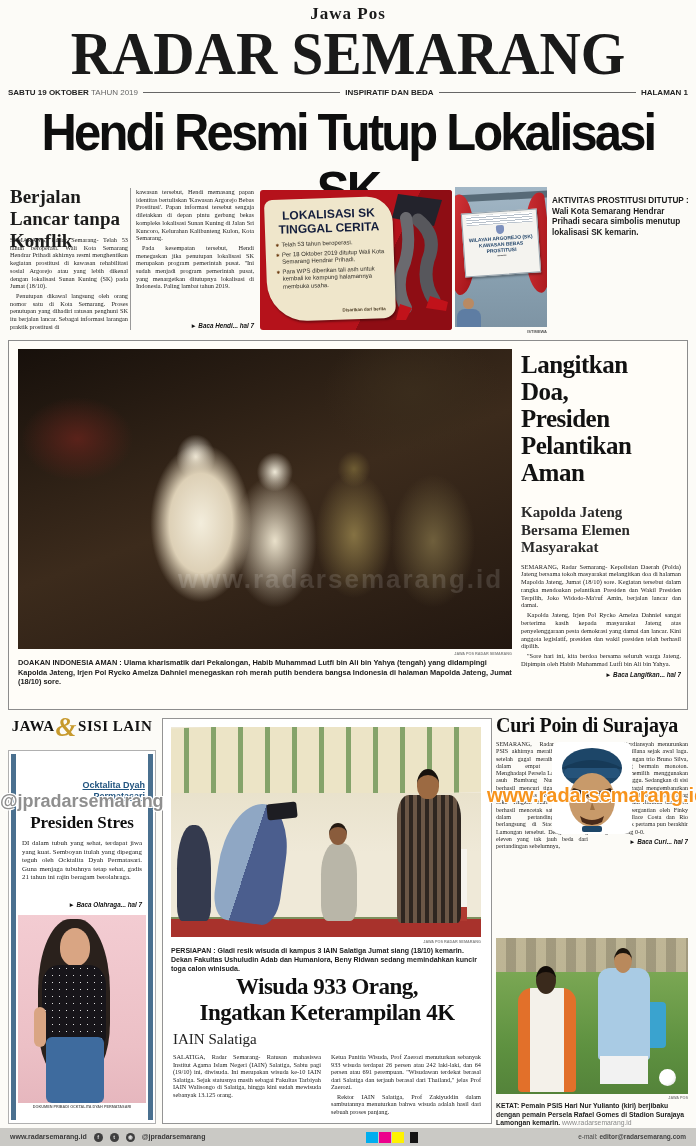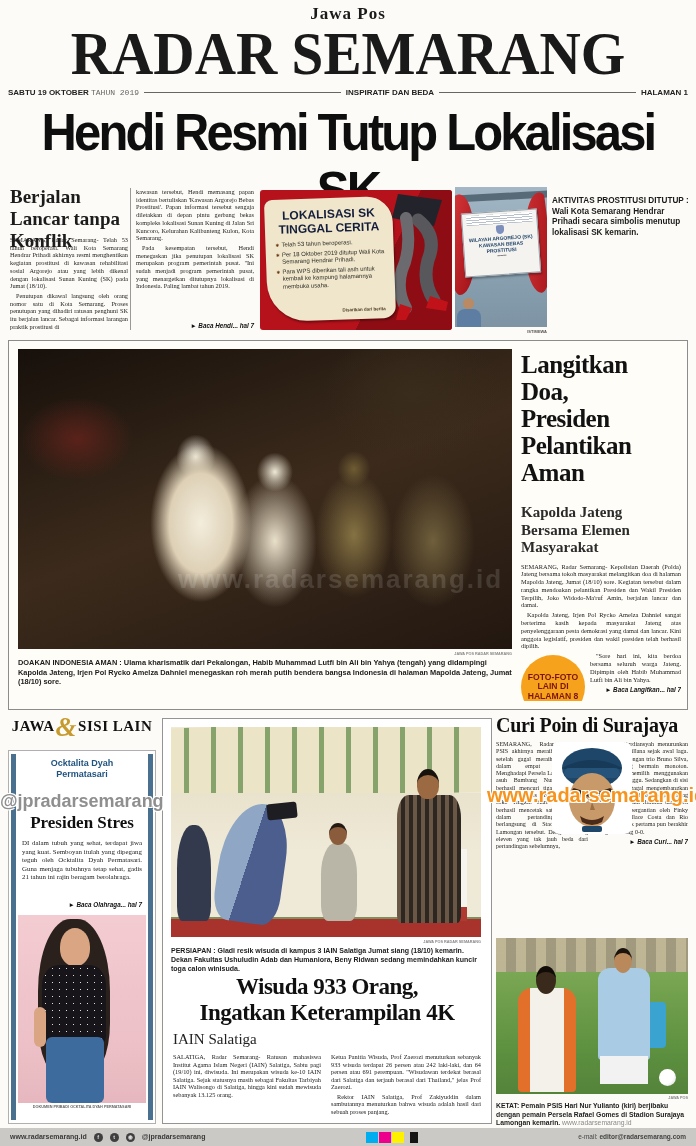--- a/index.html
+++ b/index.html
@@ -7,21 +7,21 @@
         font-family:"Liberation Serif",serif;color:#1a1a1a;}
   .abs{position:absolute;}
 
   
   .jawapos{top:5px;left:0;width:696px;text-align:center;font:bold 17px/18px "Liberation Serif",serif;letter-spacing:1px;}
   .brand{top:21px;left:0;width:696px;text-align:center;font:bold 55px/58px "Liberation Serif",serif;
          letter-spacing:0px;transform:scale(1.04,1.12);transform-origin:center top;}
   .dateline{top:88px;left:8px;width:680px;display:flex;align-items:center;gap:5px;
             font:bold 8px/9px "Liberation Sans",sans-serif;color:#222;}
   .dateline .rule{flex:1;border-top:1px solid #666;height:0;}
-  .dateline .lt{color:#666;font-weight:normal;font-family:Liberation Mono, monospace;}
+  .dateline .lt{color:#666;font-weight:normal;}
 
   
   .lead-headline{top:103px;left:4px;width:688px;text-align:center;
       font:bold 52px/58px "Liberation Sans",sans-serif;letter-spacing:-3px;color:#0e0e0e;
       transform:scaleX(.94);transform-origin:center;}
   .lead-sub{top:186px;left:10px;width:122px;font:bold 19px/22px "Liberation Serif",serif;color:#1c1c1c;}
   .body-txt{font:6.3px/7.7px "Liberation Serif",serif;text-align:justify;color:#222;}
   .body-txt p{margin:0 0 2px 0;text-indent:6px;}
   .body-txt p:first-child{text-indent:0;}
   .lead-colA{top:236px;left:10px;width:118px;height:98px;overflow:hidden;}
@@ -92,22 +92,22 @@
       font:bold 8.6px/9.6px "Liberation Sans",sans-serif;color:#7d150c;text-align:center;}
   .doa-jump{text-align:right;margin-top:3px;}
 
   
   .sosok-title{top:716px;left:6px;width:152px;display:flex;align-items:center;justify-content:center;
       font:bold 15px/18px "Liberation Serif",serif;letter-spacing:.5px;color:#111;}
   .sosok-amp{font:italic bold 27px/20px "Liberation Serif",serif;color:#c79a2d;margin:0 1px;position:relative;top:1px;}
   .sosok-card{top:750px;left:8px;width:146px;height:372px;border:1px solid #b0b0b0;background:#fff;overflow:visible;}
   .bluebar{position:absolute;top:3px;bottom:3px;width:5px;background:#4a708f;}
   .bluebar.l{left:2px;} .bluebar.r{right:2px;}
-  .sosok-name{position:absolute;top:7px;left:10px;right:10px;text-align:center;
-      font:bold 9px/11px "Liberation Sans",sans-serif;color:#21547f;}
+  .sosok-name{position:absolute;top:29px;left:10px;right:10px;text-align:right;
+      font:bold 9px/11px "Liberation Sans",sans-serif;color:#21547f;text-decoration:underline;}
   .wm-gray{position:absolute;font:bold 18px/20px "Liberation Sans",sans-serif;color:#8f8f8f;
       text-shadow:-1px -1px 0 #fff,1px -1px 0 #fff,-1px 1px 0 #fff,1px 1px 0 #fff;white-space:nowrap;z-index:5;}
   .sosok-wm{top:40px;left:-9px;}
   .sosok-h{position:absolute;top:62px;left:6px;right:6px;text-align:center;
       font:bold 17px/19px "Liberation Serif",serif;color:#0f0f0f;}
   .sosok-body{position:absolute;top:88px;left:13px;right:13px;font-size:6.9px;line-height:8.5px;}
   .sosok-jump{position:absolute;top:150px;right:13px;left:13px;}
   .sosok-photo{position:absolute;top:164px;left:9px;right:9px;height:188px;overflow:hidden;
       background:linear-gradient(#f3ccd2,#ecc0c6 70%,#e6b7be);}
   .girl-hair{position:absolute;top:4px;left:20px;width:72px;height:160px;background:#2a211c;border-radius:45% 45% 35% 35%;}
@@ -270,25 +270,20 @@
         <div>Langitkan</div>
           <div>Doa,</div>
           <div>Presiden</div>
         <div>Pelantikan</div>
           <div>Aman</div>
       </div>
       <div class="doa-subhead">Kapolda Jateng Bersama Elemen Masyarakat</div>
       <div class="doa-body body-txt">
         <p>SEMARANG, Radar Semarang- Kepolisian Daerah (Polda) Jateng bersama tokoh masyarakat melangitkan doa di halaman Mapolda Jateng, Jumat (18/10) sore. Kegiatan tersebut dalam rangka mendoakan pelantikan Presiden dan Wakil Presiden Terpilih, Joko Widodo-Ma'ruf Amin, berjalan lancar dan damai.</p>
         <p>Kapolda Jateng, Irjen Pol Rycko Amelza Dahniel sangat berterima kasih kepada masyarakat Jateng atas penyelenggaraan pesta demokrasi yang damai dan lancar. Kini anggota legislatif, presiden dan wakil presiden telah berhasil dipilih.</p>
-        <div class="badge">
-          <span>FOTO-FOTO</span>
-            <span>LAIN DI</span>
-            <span>HALAMAN 8</span>
-        </div>
         <p>"Sore hari ini, kita berdoa bersama seluruh warga Jateng. Dipimpin oleh Habib Muhammad Lutfi bin Ali bin Yahya.</p>
         <div class="jump doa-jump">► Baca Langitkan... hal 7</div>
       </div>
     </div>
   </div>
 
   <div class="abs sosok-title">
     <span>JAWA</span>
     <span class="sosok-amp">&amp;</span>
     <span>SISI LAIN</span>

